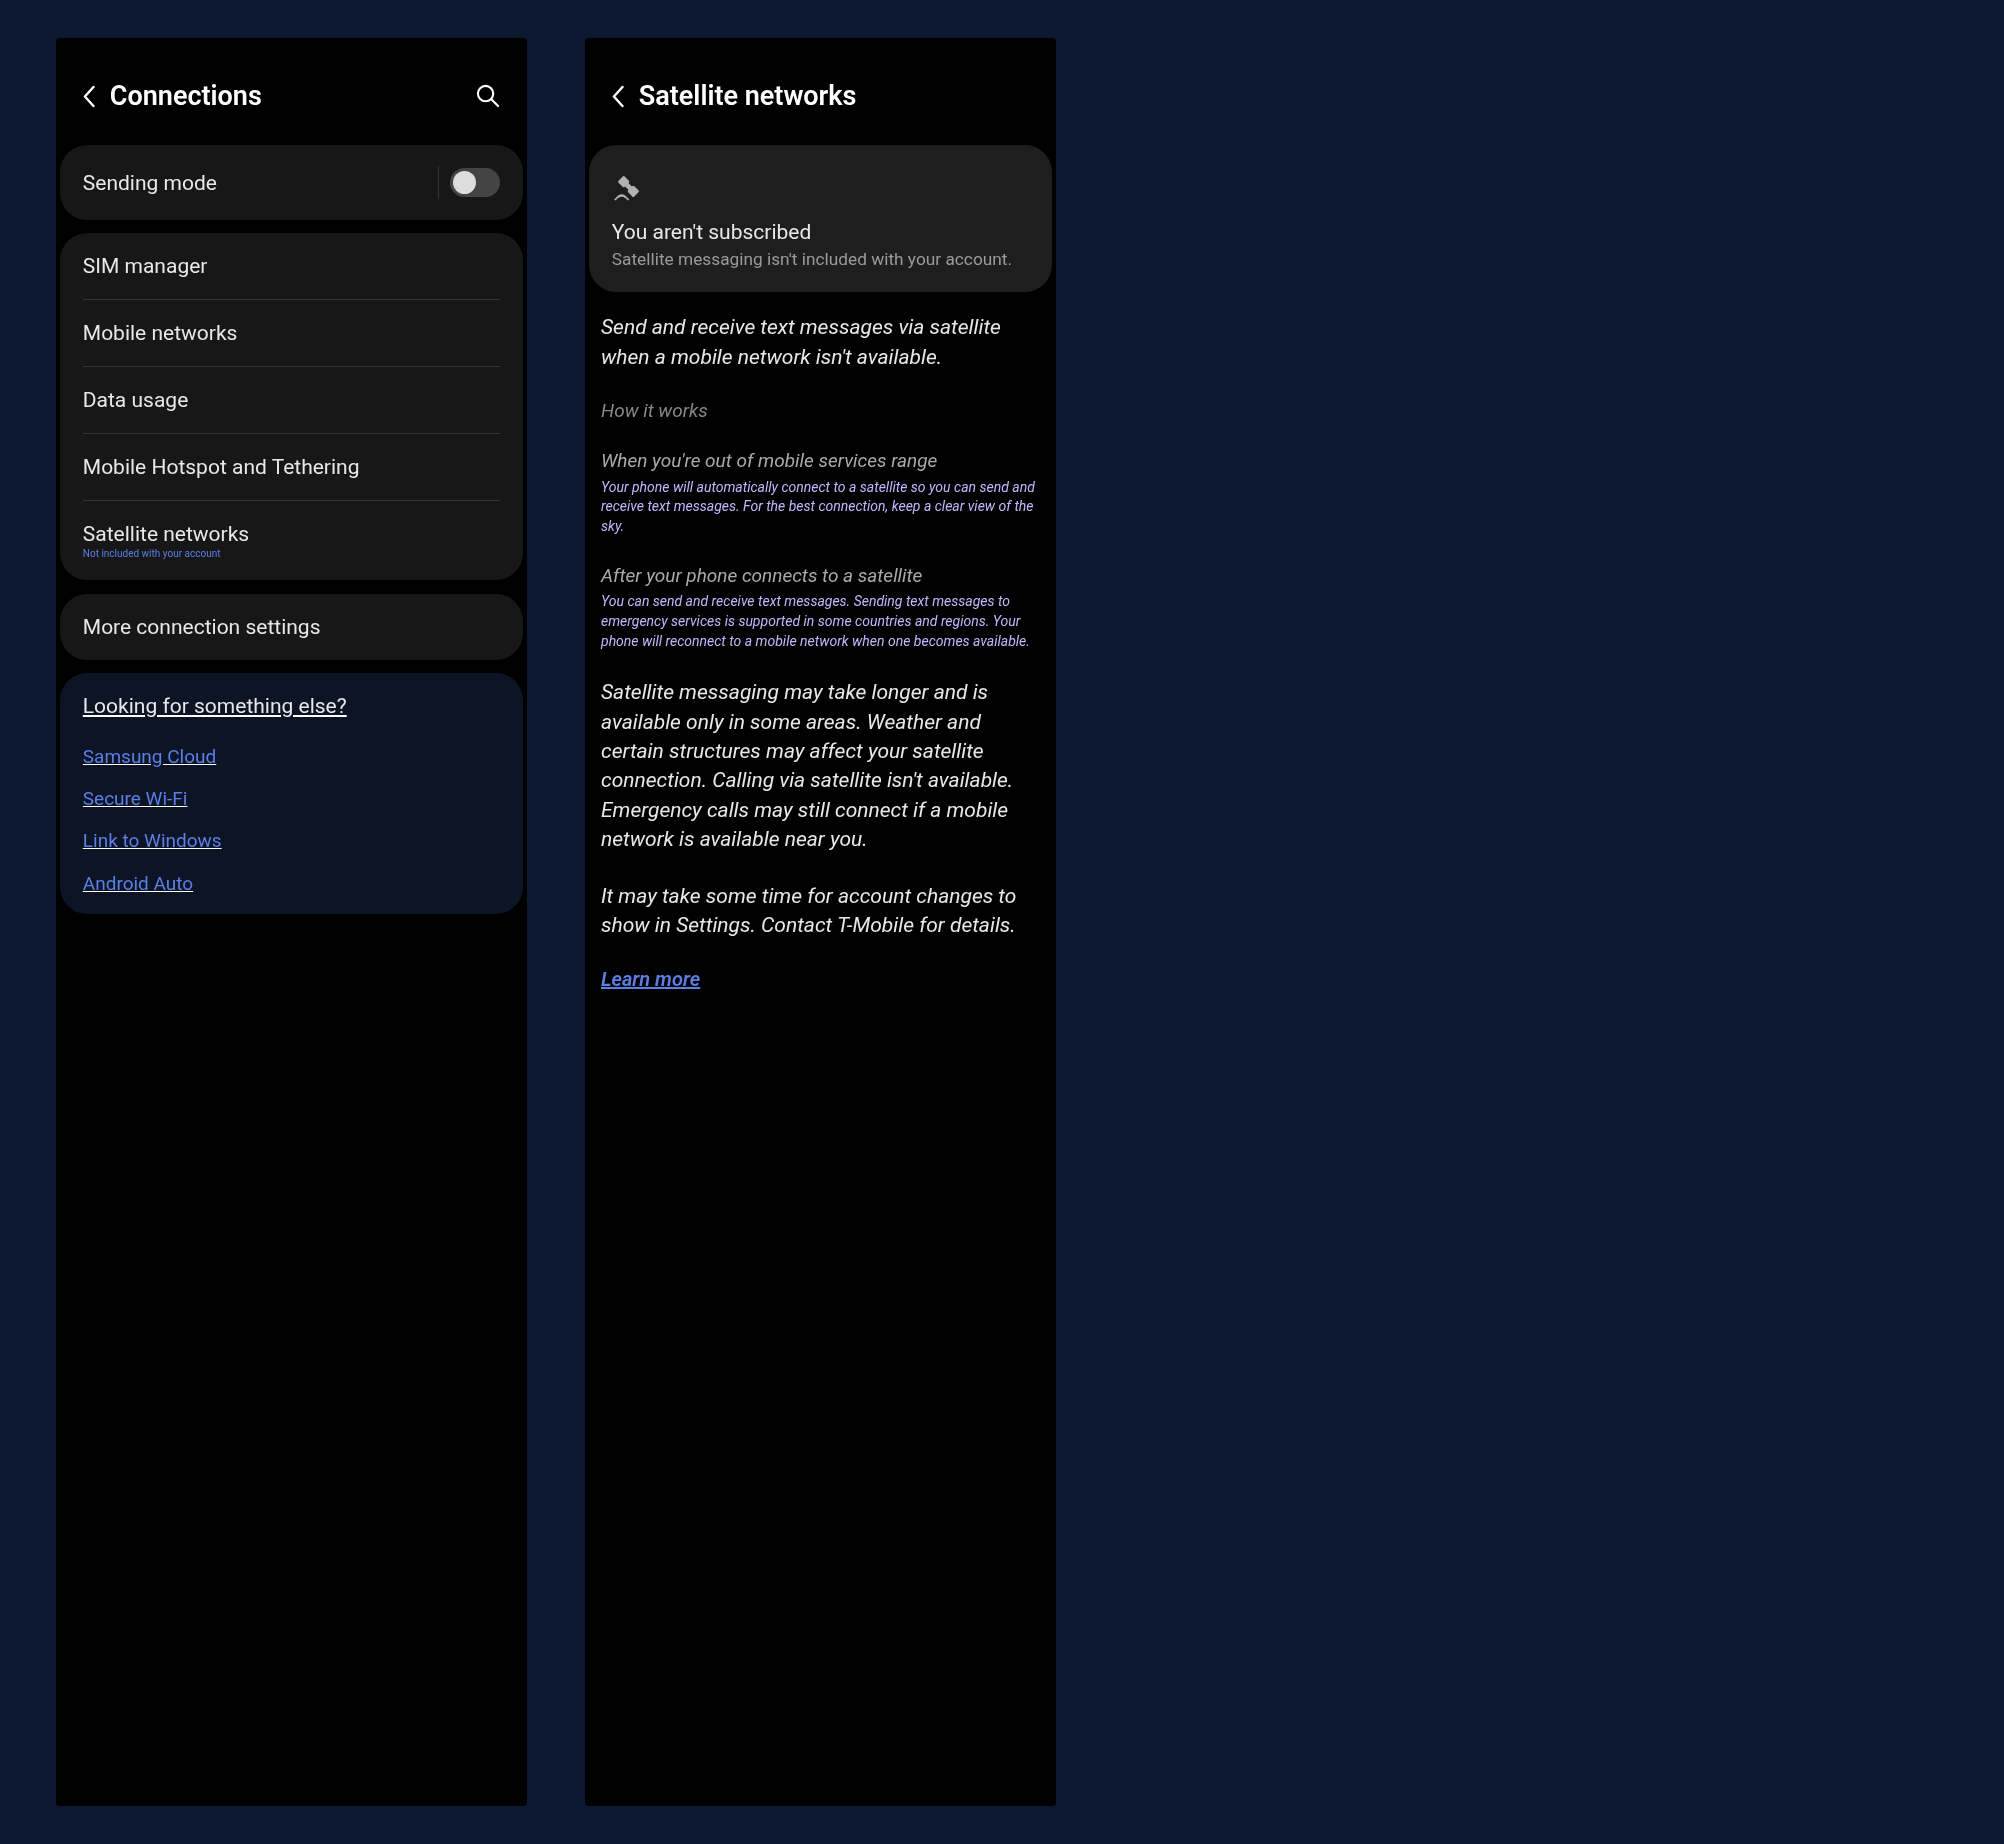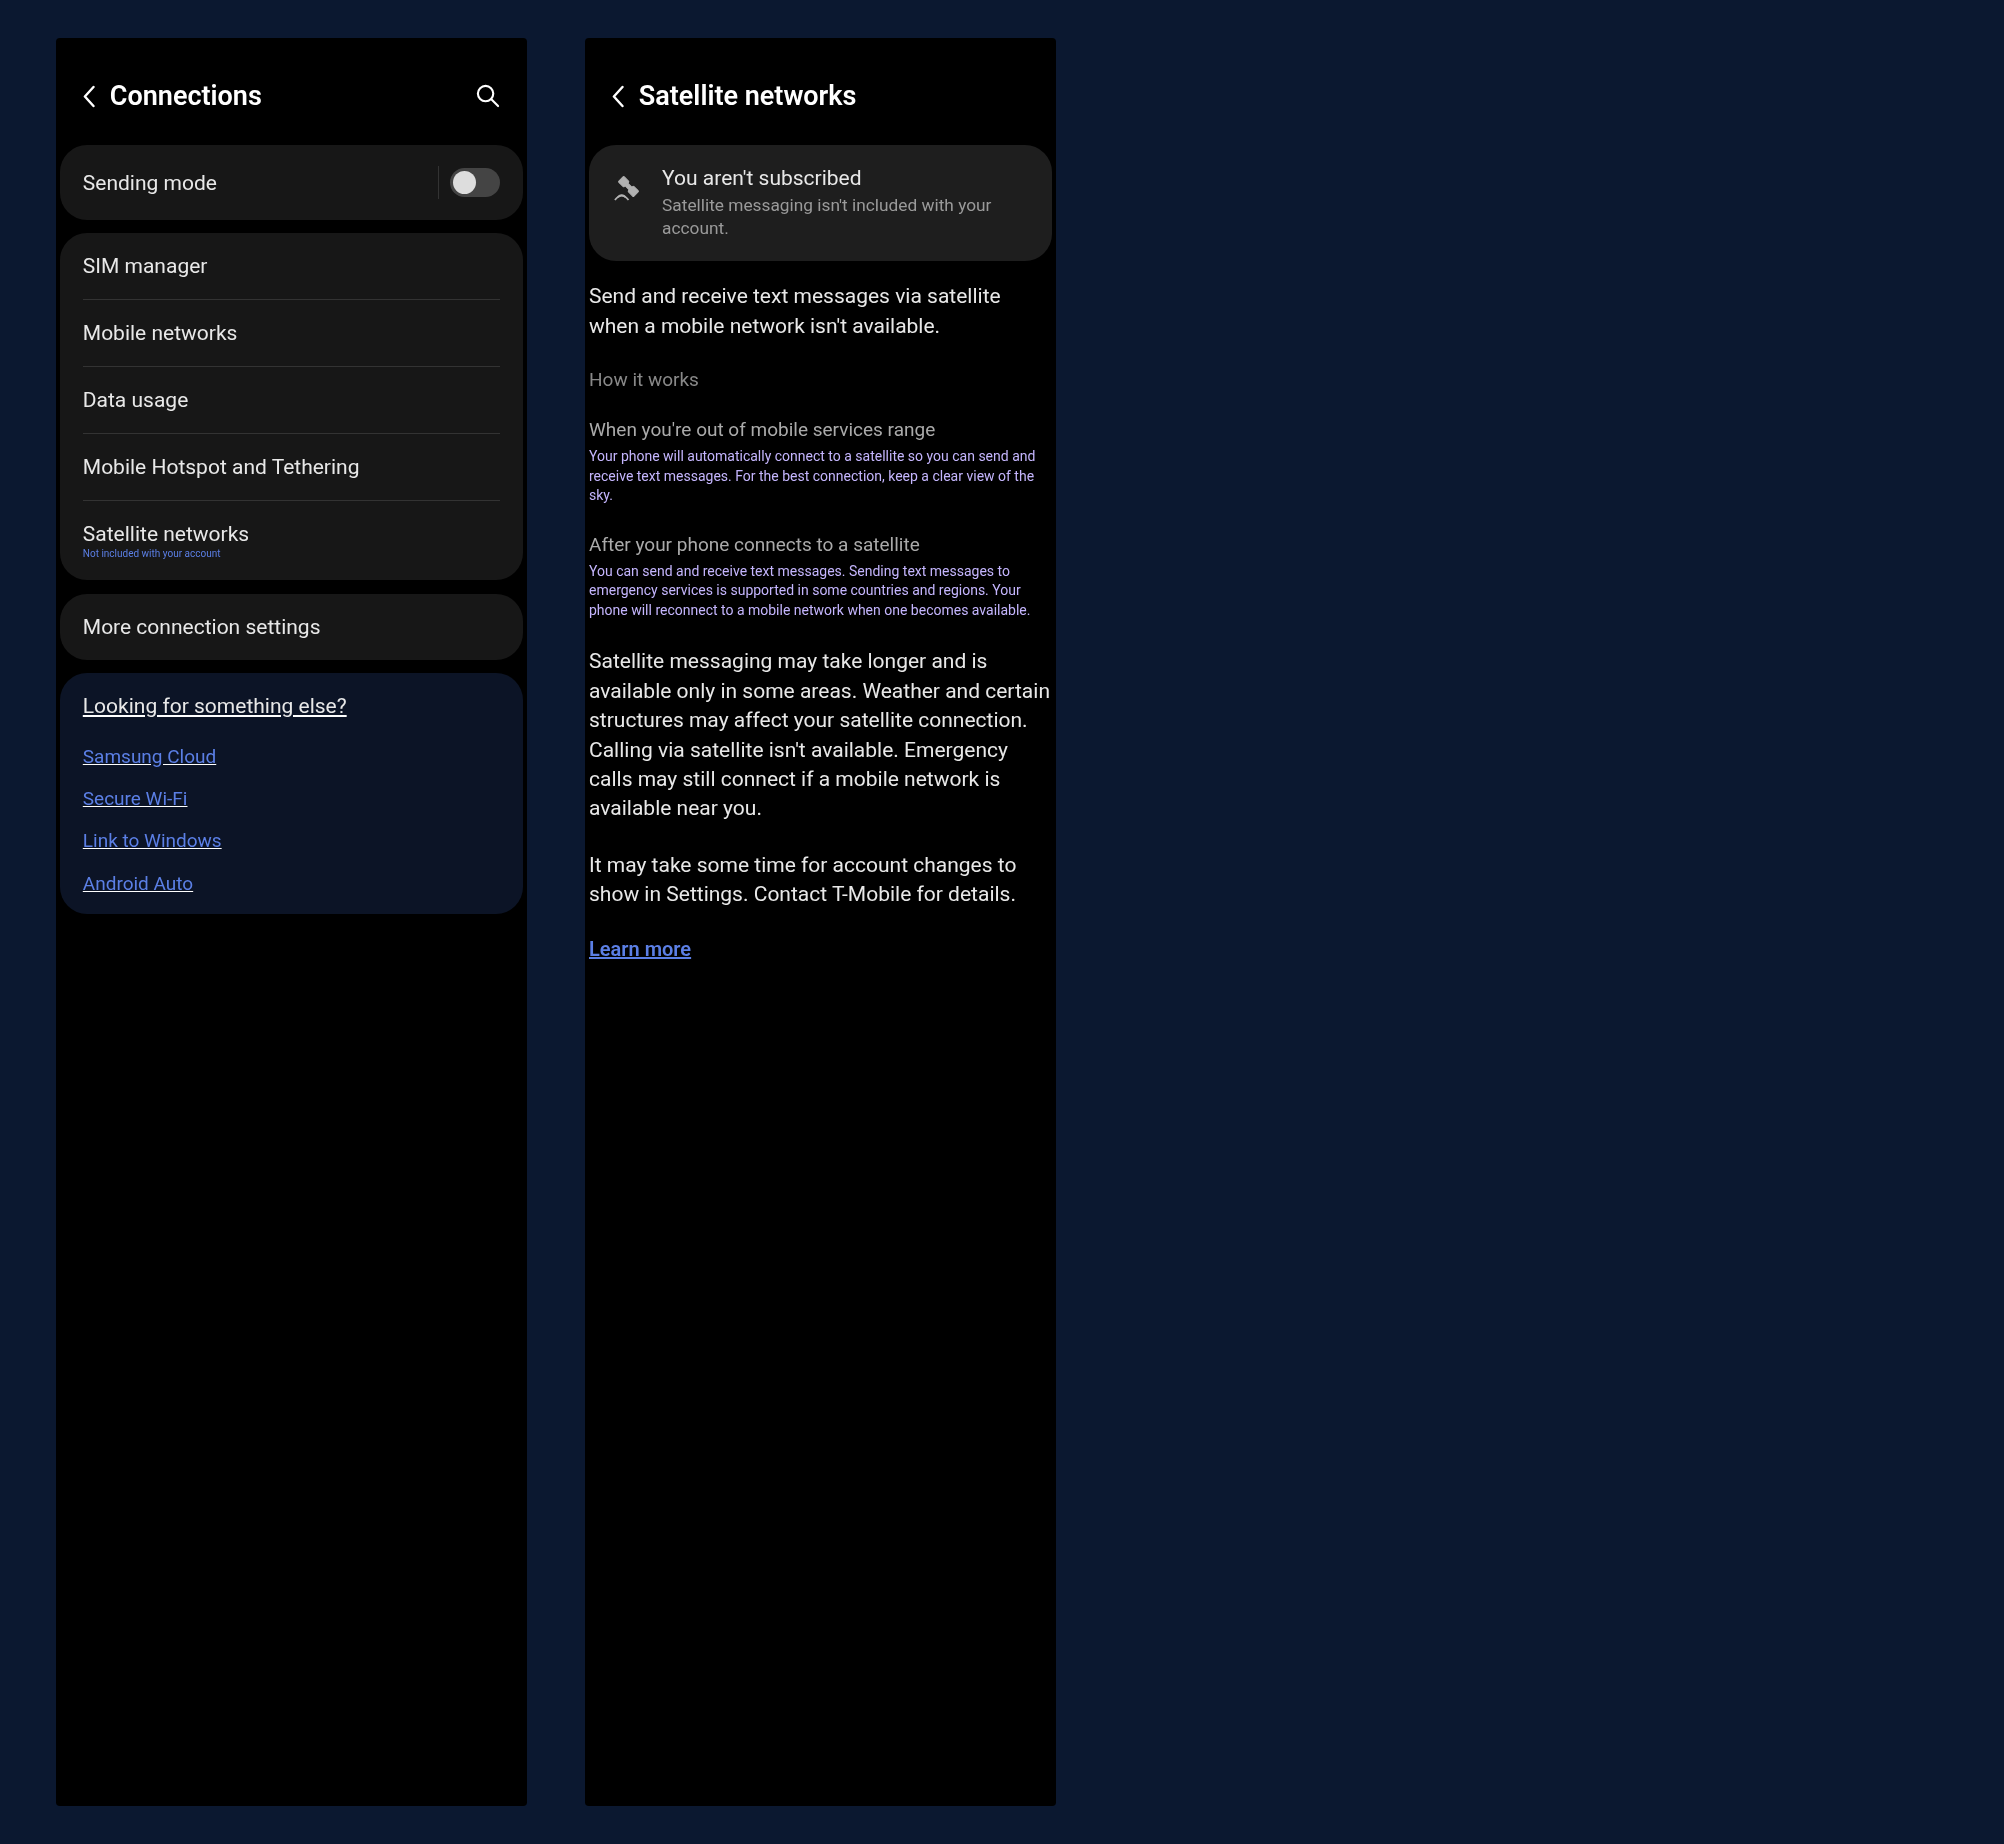--- a/index.html
+++ b/index.html
@@ -80,27 +80,27 @@
   .card.blue .link {
     display:block; color:#5b7fe5; font-size:19px; padding: 9.6px 0;
   }
 
   
   .banner {
     background: #1e1e1e;
     border-radius: 27px;
     margin: 0 3.8px 21px 3.8px;
     padding: 21px 23px;
-    display:flex; gap:17.3px; align-items:flex-start;
+    display:flex; gap:17.3px; align-items:flex-start;flex-direction:column;
   }
   .banner .sat-icon { width:33px; height:33px; flex-shrink:0; margin-top:3.8px; opacity:0.85;}
   .banner .b-title { font-size:21px; color:#e8e8e8; margin-bottom:3.8px;}
   .banner .b-sub { font-size:17.3px; color:#9a9a9a; line-height:1.35; }
 
-  .body-pad { padding: 0 4px; }
+  .body-pad { padding: 0 16px; font-style: italic; }
   .white-text { font-size:21px; color:#e8e8e8; line-height:1.4; margin-bottom: 27px;}
   .section-label { font-size:19px; color:#888; margin-bottom: 27px; }
   .sub-heading { font-size:19px; color:#aaa; margin-bottom:5.8px; }
   .sub-body { font-size:14px; color:#c4b5fd; line-height:1.4; margin-bottom:27px;}
   .learn-more { color:#5b7fe5; font-size:20px; font-weight:600; text-decoration:underline; }
 
   
   .sat-icon svg { stroke:#ccc; fill:#ccc;}
 </style>
 </head>

